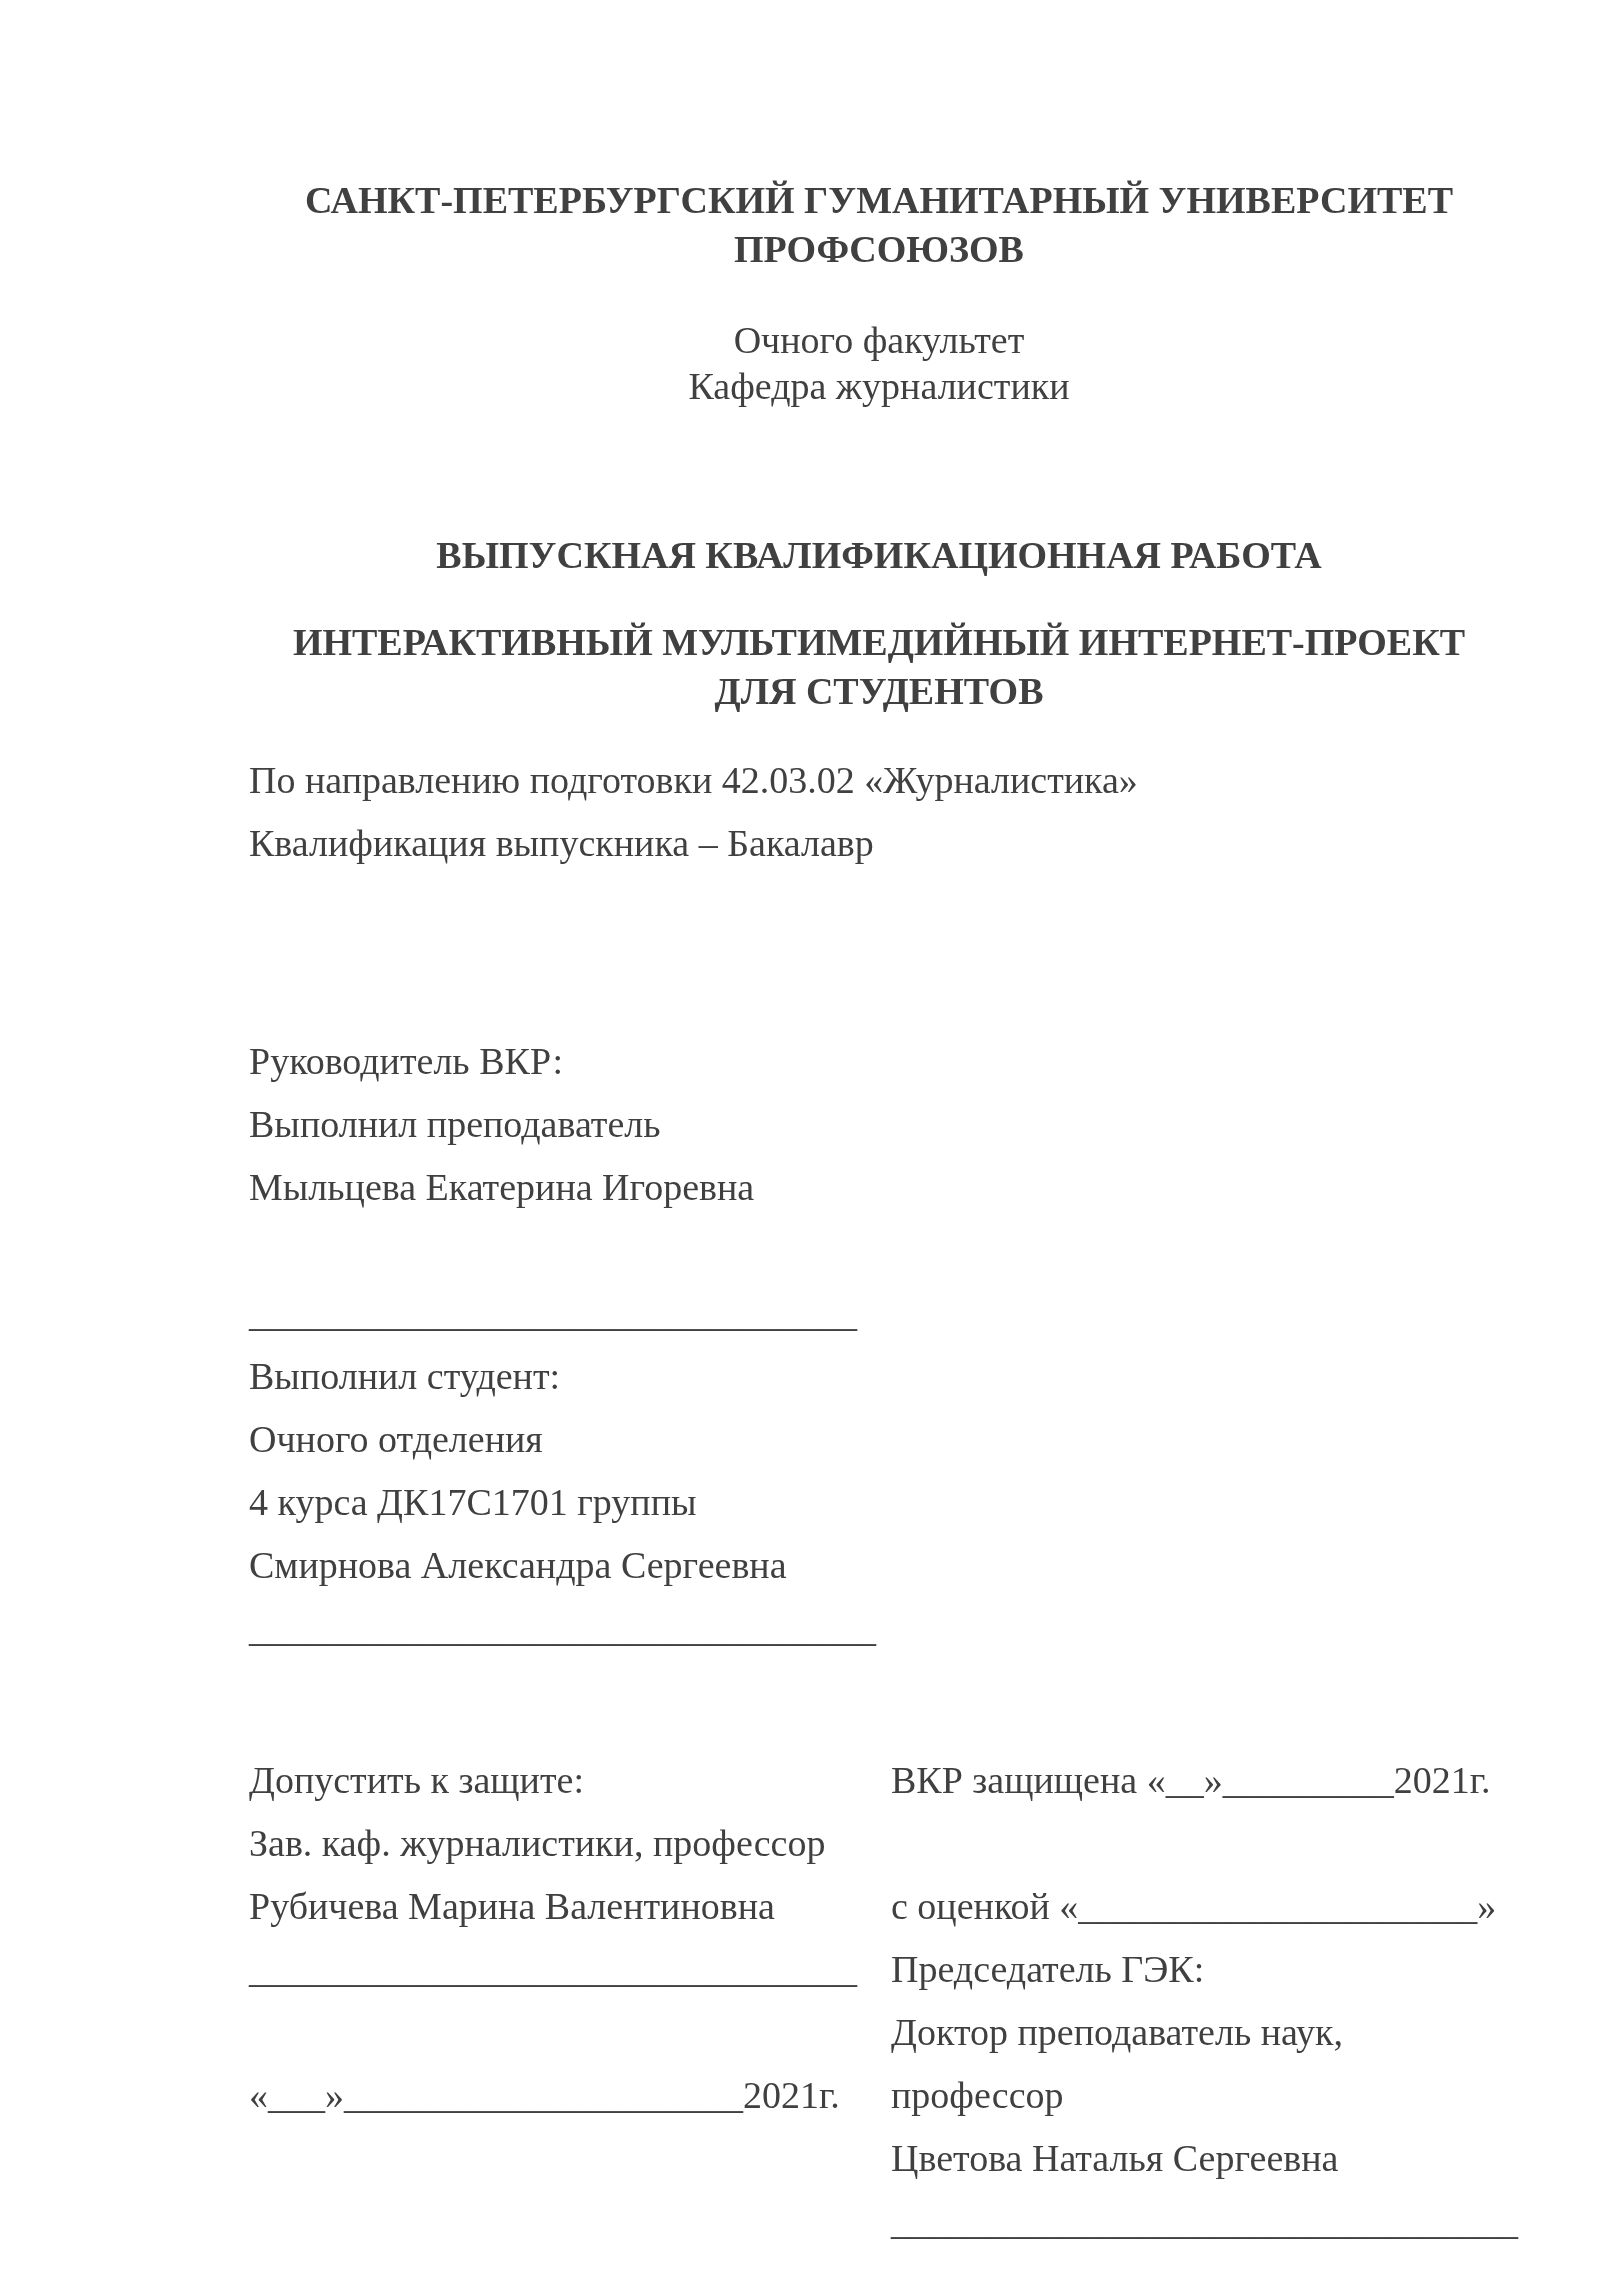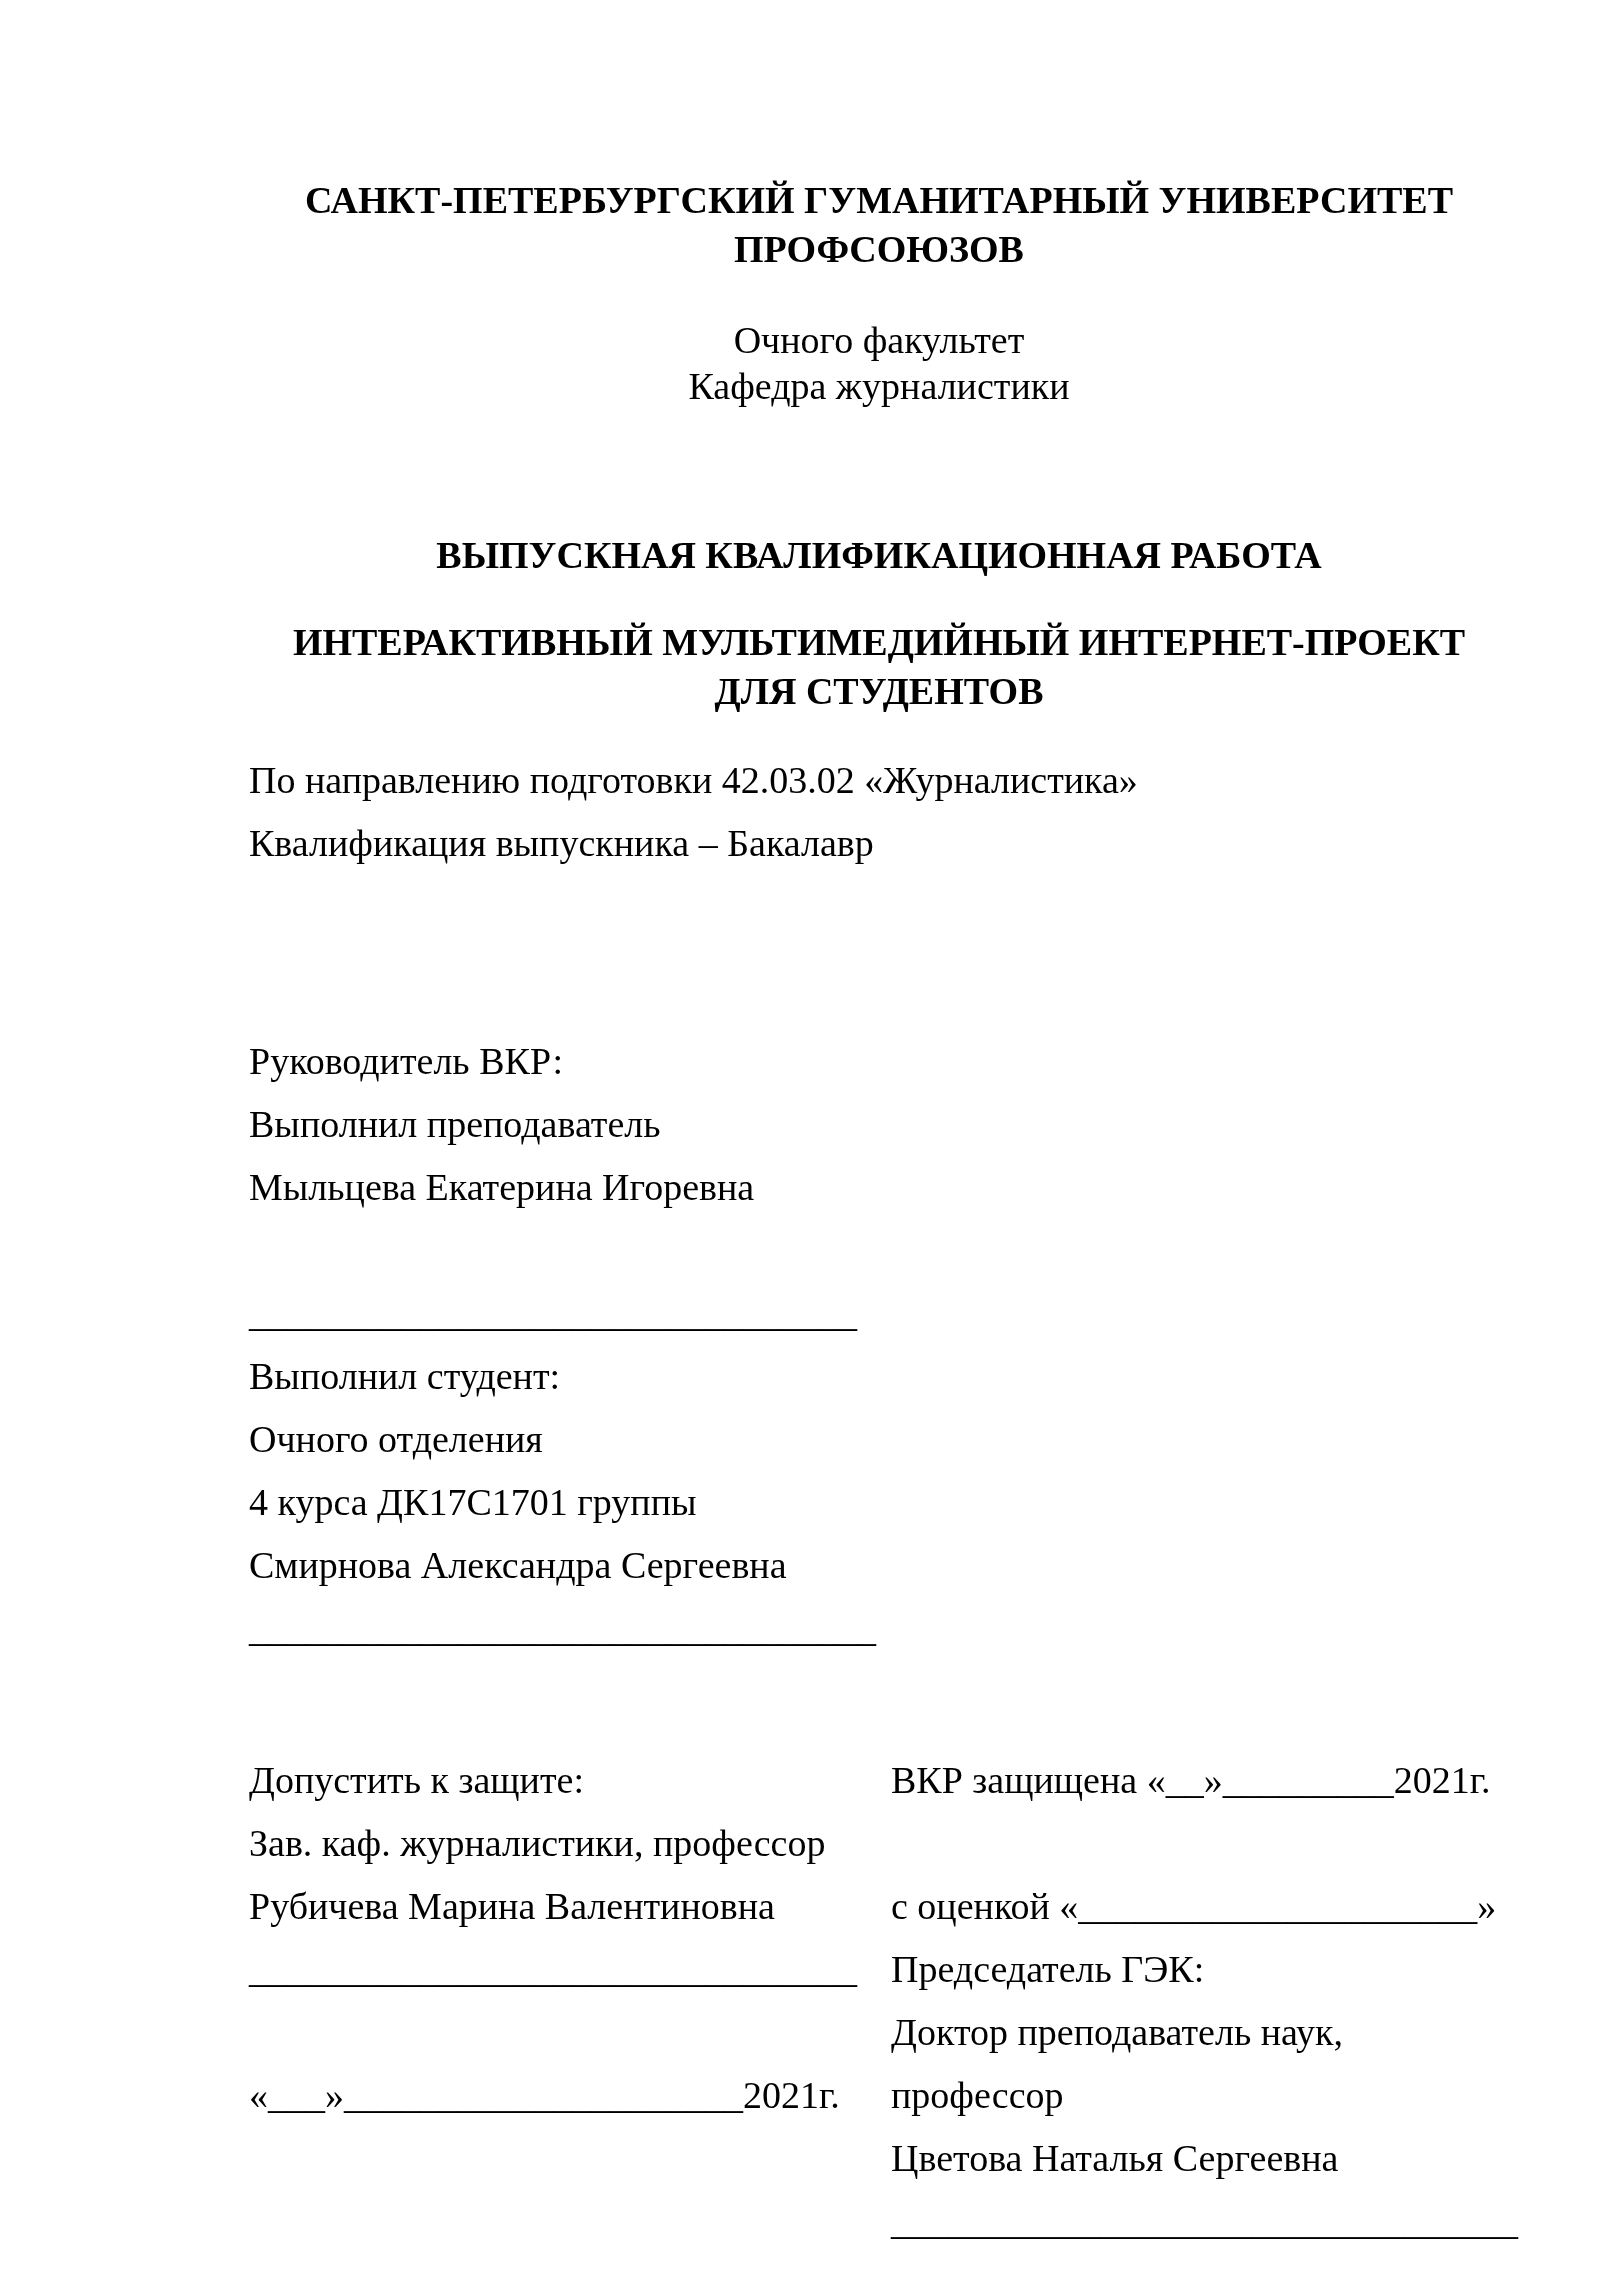--- a/index.html
+++ b/index.html
@@ -5,21 +5,21 @@
   html, body {
     margin: 0;
     padding: 0;
     background: #ffffff;
   }
   .page {
     position: relative;
     width: 1623px;
     height: 2295px;
     background: #ffffff;
-    color: #000000;
+    color: #404040;
     font-family: "Liberation Serif", "DejaVu Serif", serif;
     font-size: 38px;
     box-sizing: border-box;
     padding: 0 114px 0 249px;
     overflow: hidden;
   }
   .title {
     margin-top: 176px;
     line-height: 49px;
     font-weight: bold;

